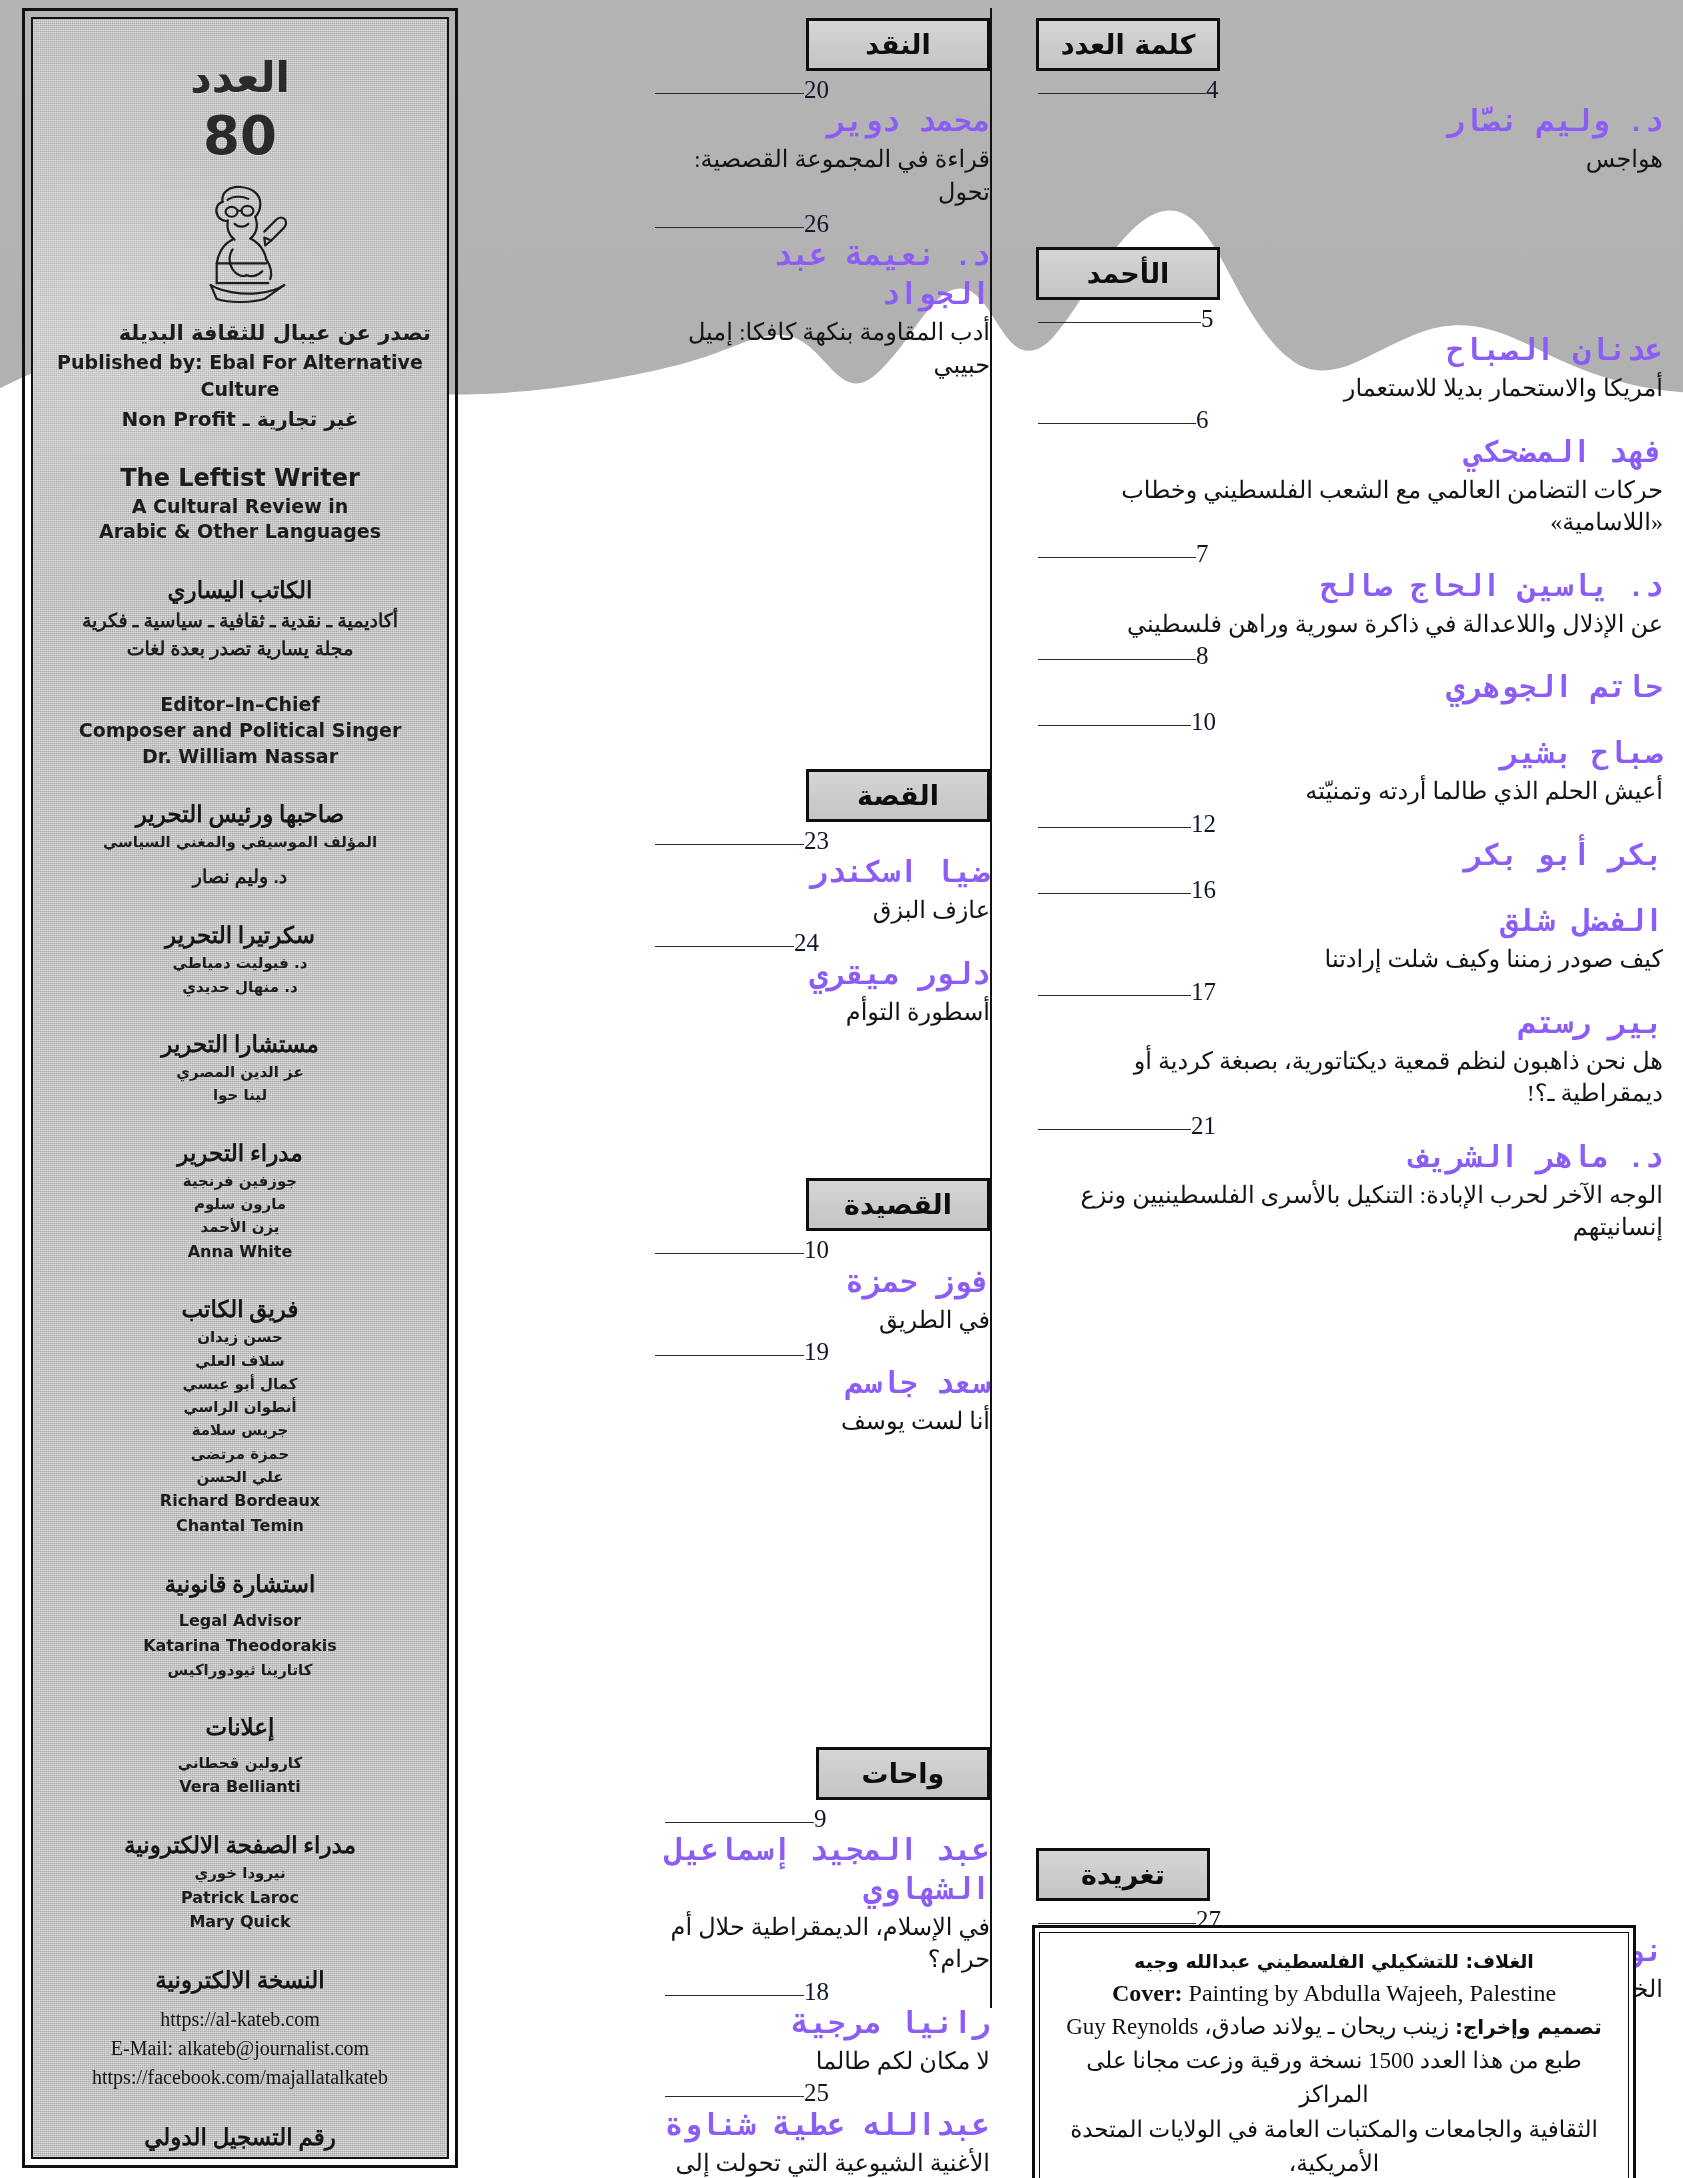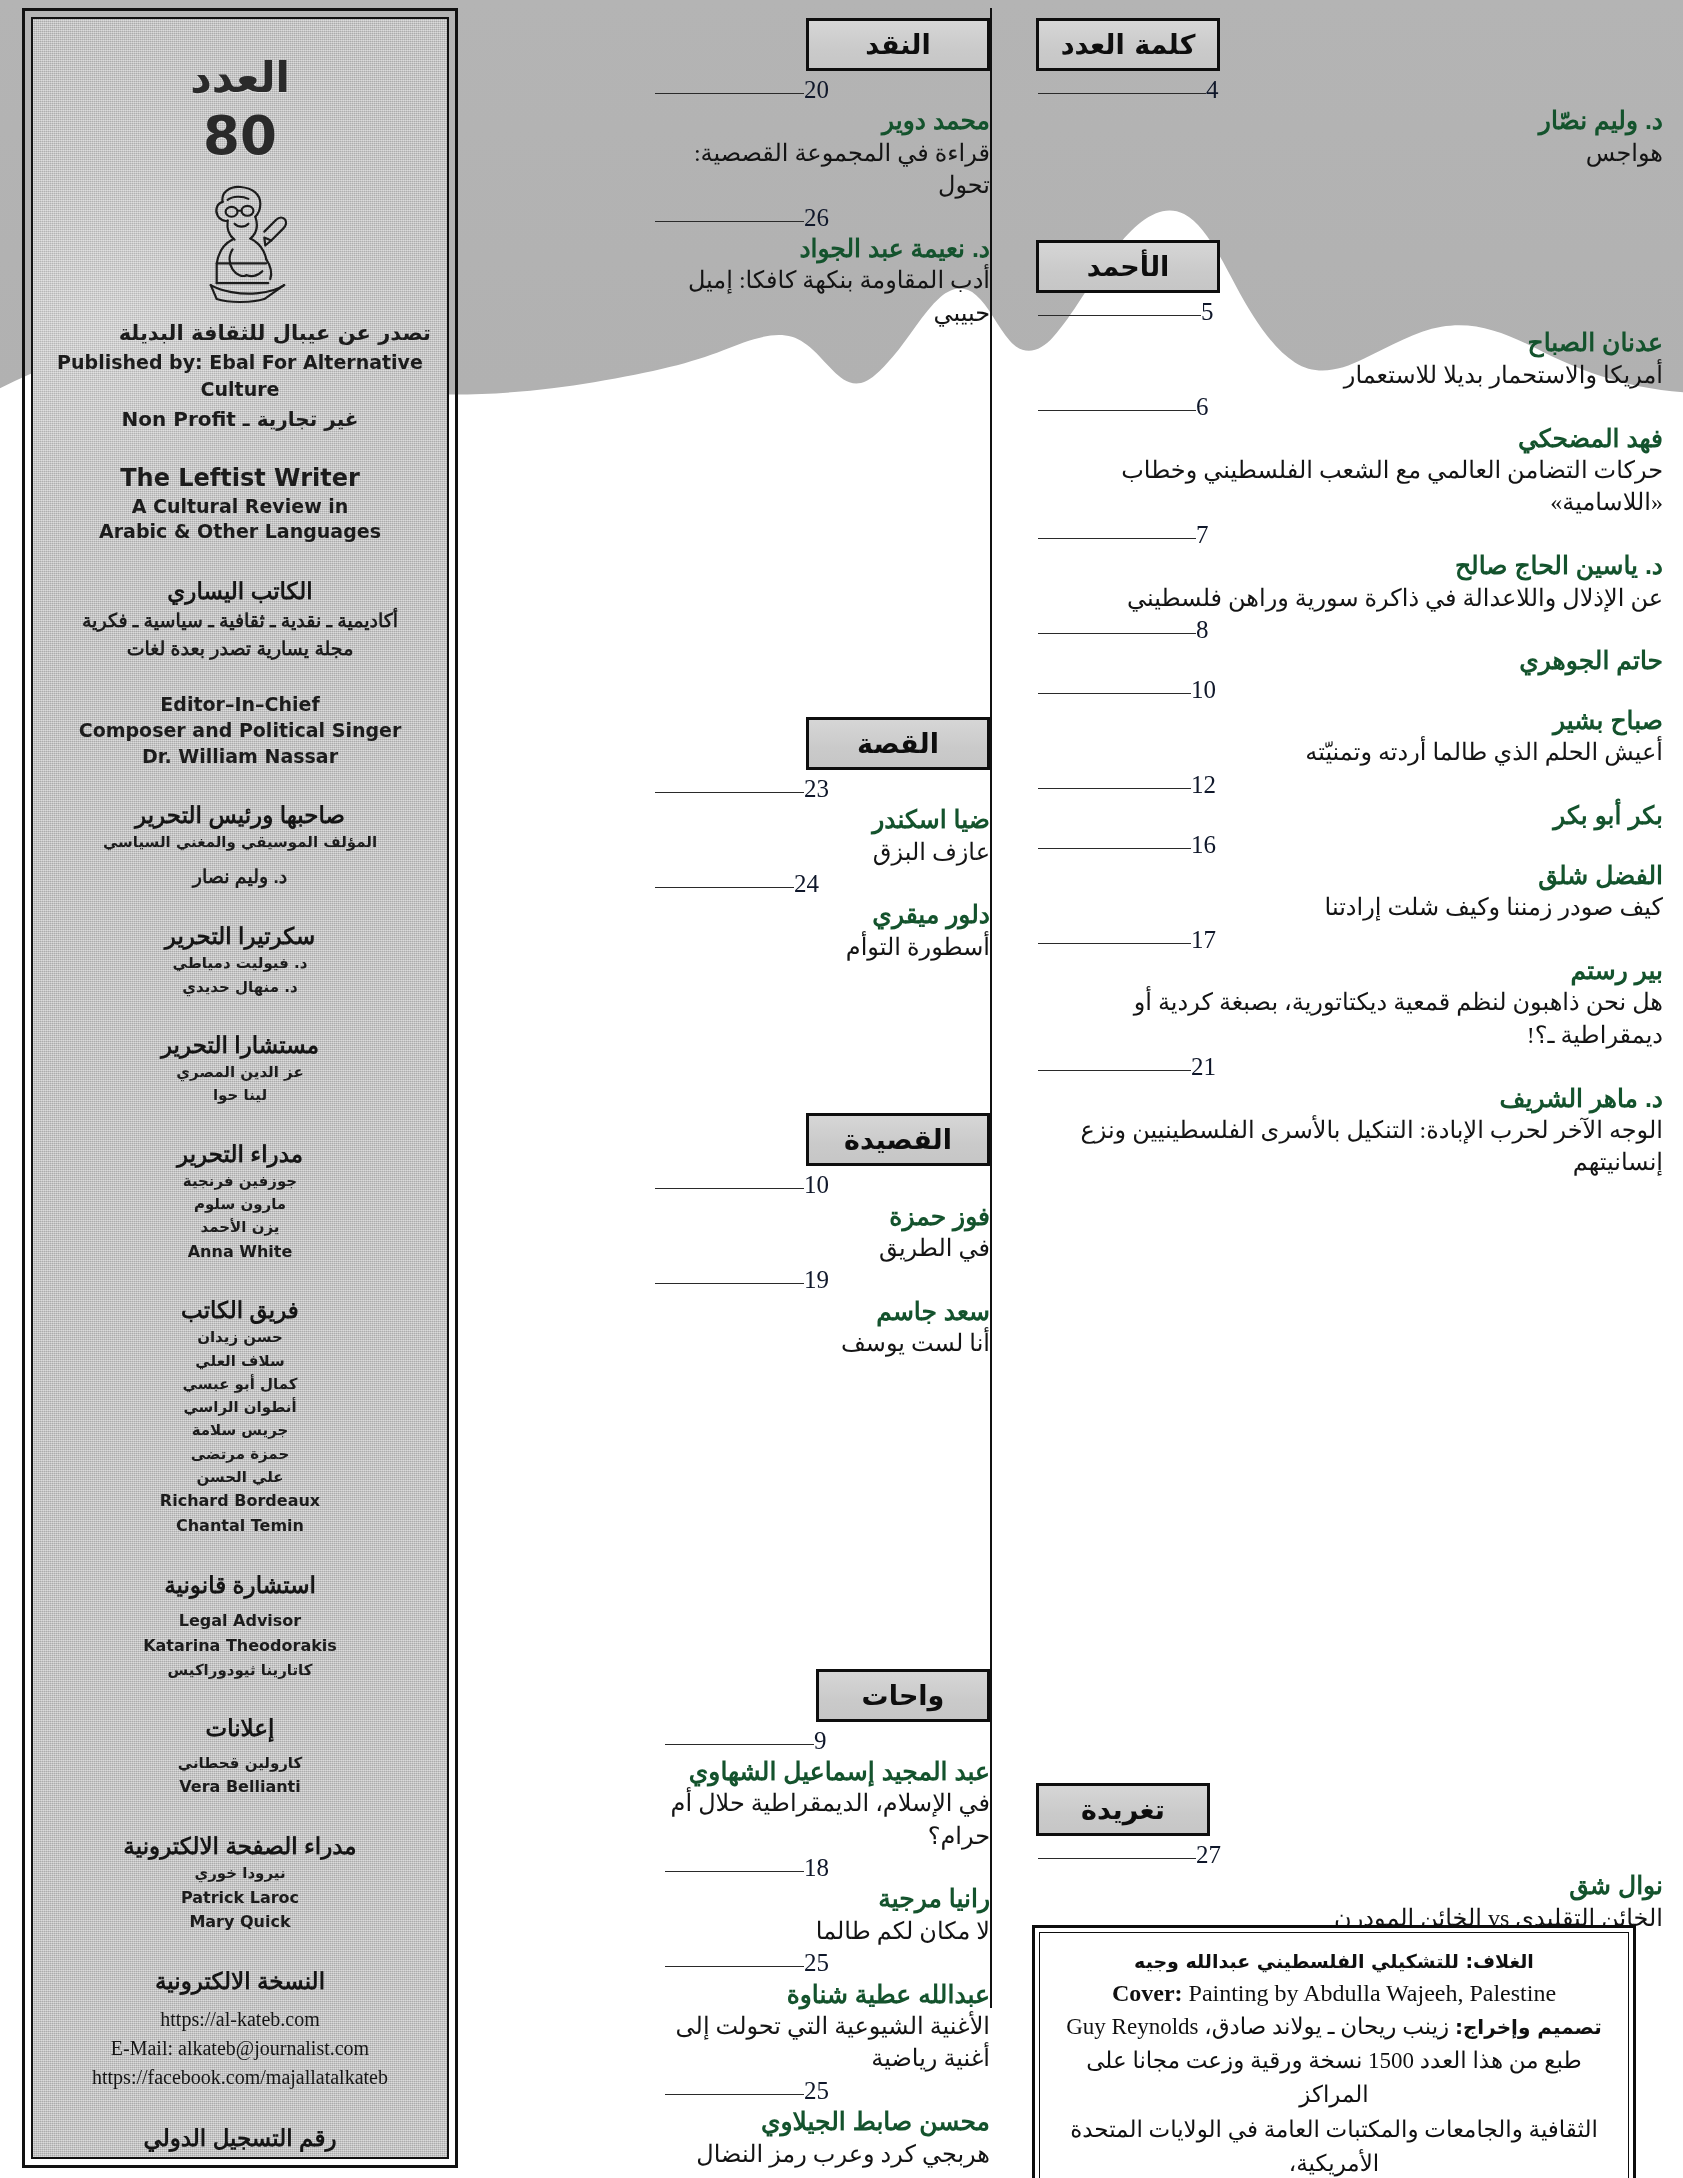--- a/index.html
+++ b/index.html
@@ -100,21 +100,21 @@
   }
   .sb-sub-en{
     font-family:"DejaVu Sans", sans-serif;
     font-weight:bold;
     font-size:19px;
     color:#1c1c1c;
     direction:ltr;
     line-height:1.35;
   }
   .sb-heading-ar{
-    font-family:Liberation Sans, sans-serif;
+    font-family:Liberation Serif, serif;
     font-weight:bold;
     font-size:23px;
     color:#151515;
     line-height:1.4;
   }
   .sb-line-ar{
     font-family:Liberation Sans, sans-serif;
     font-weight:bold;
     font-size:19px;
     color:#1c1c1c;
@@ -195,24 +195,24 @@
     position:relative;
   }
   .pagenum .rule{
     display:inline-block;
     height:0;border-bottom:1.6px solid #2a2a2a;
     vertical-align:4px;
     margin-left:2px;
   }
 
   .author{
-    font-family:Liberation Sans, sans-serif;
-    font-weight:bold;
-    font-size:25px;
-    color:#14532d;
+    font-family:Liberation Mono, monospace;
+    font-weight:bold;
+    font-size:30px;
+    color:#8b5cf6;
     text-align:right;
     line-height:1.3;
     margin-top:1px;
   }
   .title{
     font-family:"Liberation Serif", serif;
     font-size:24px;
     color:#141414;
     text-align:right;
     line-height:1.35;

